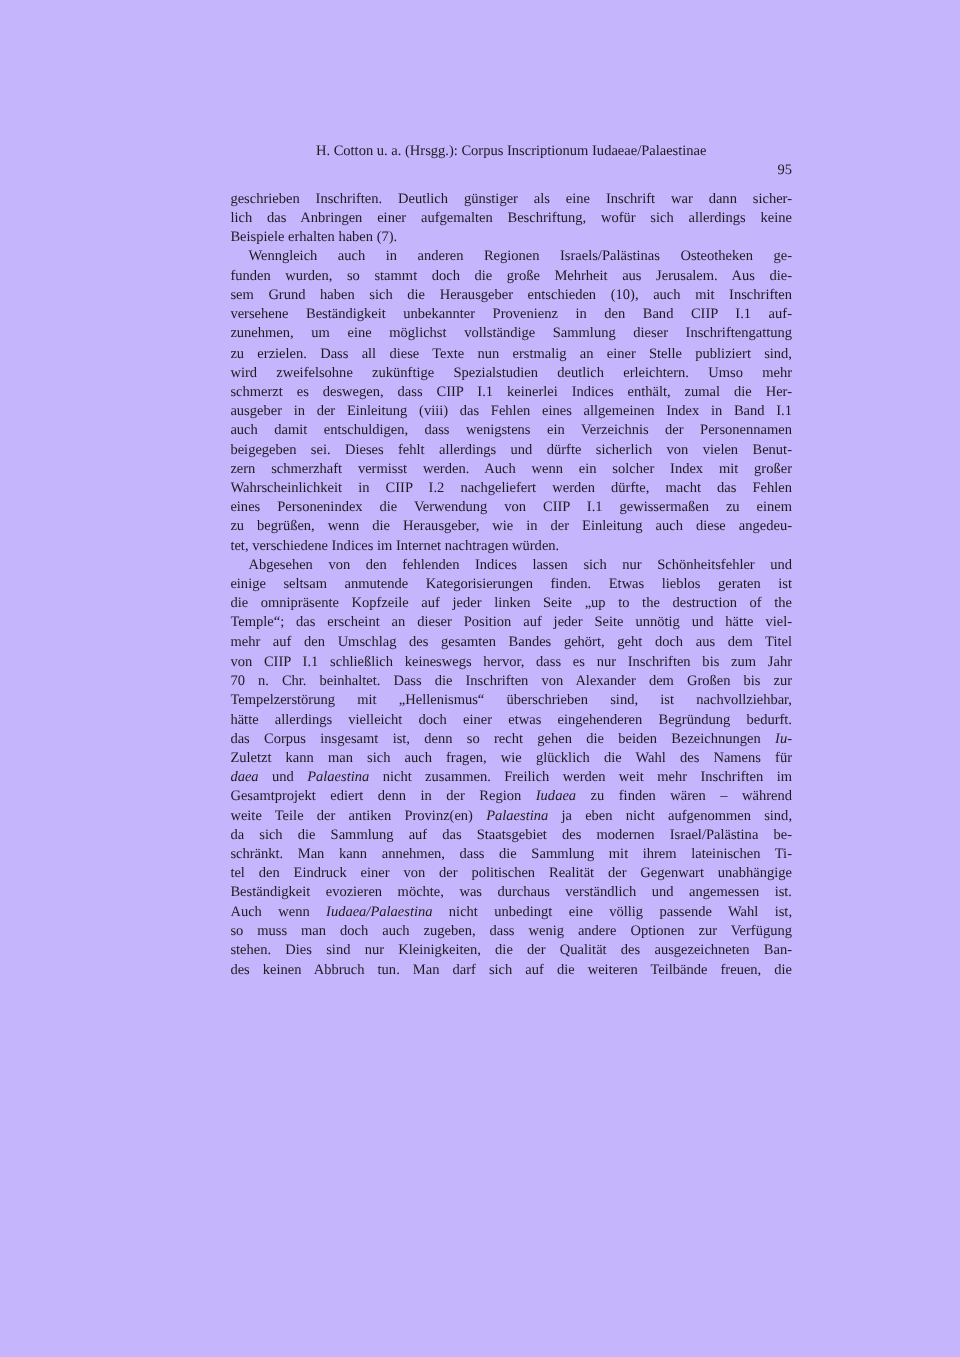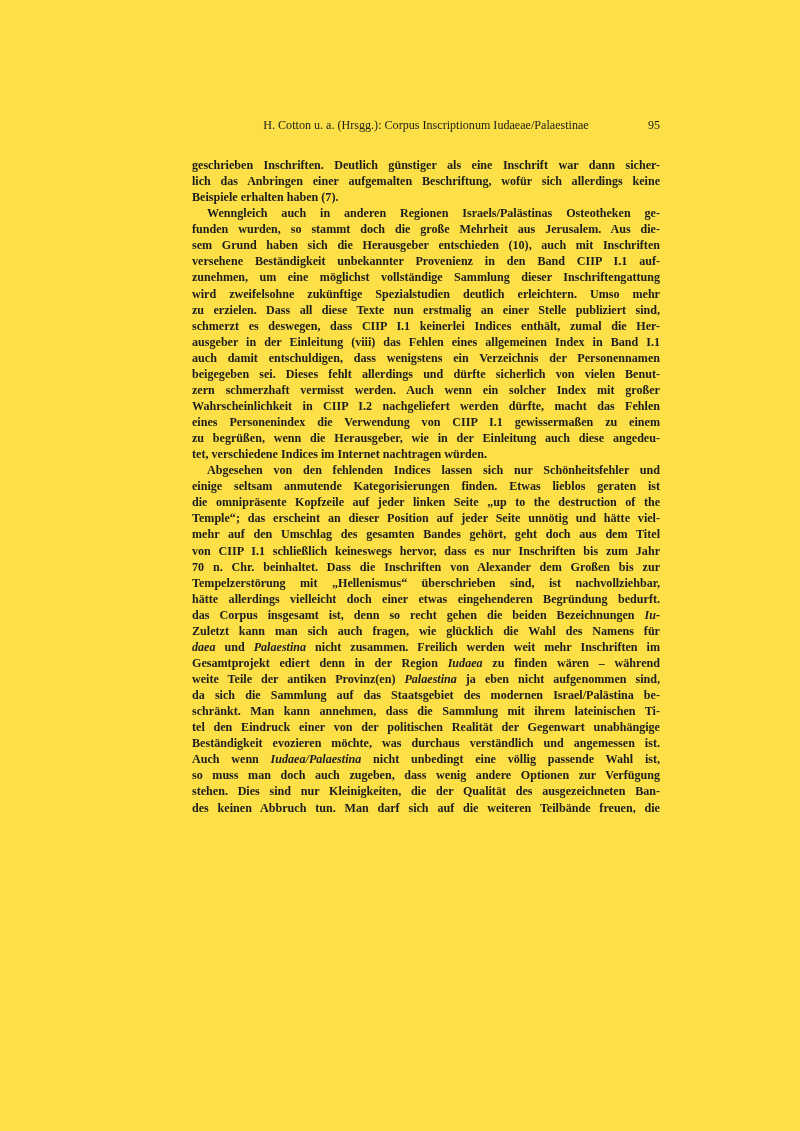--- a/index.html
+++ b/index.html
@@ -3,47 +3,46 @@
 <meta charset="utf-8">
 <style>
   html, body {
     margin: 0;
     padding: 0;
   }
   .page {
     position: relative;
     width: 800px;
     height: 1131px;
-    background: #fde047;
+    background: #c4b5fd;
     font-family: "Liberation Serif", "DejaVu Serif", serif;
     color: #1c1c1c;
     overflow: hidden;
   }
   .running-header {
     position: absolute;
     left: 192px;
     top: 117px;
     width: 468px;
     font-size: 12.1px;
     line-height: 16px;
     text-align: center;
     white-space: nowrap;
   }
   .running-header .pagenum {
     position: absolute;
     right: 0;
-    top: 0;
+    top: 16px;
   }
   .page-body {
     position: absolute;
     left: 192px;
     top: 157px;
     width: 468px;
     font-size: 12.1px;
-    font-weight: bold;
   }
   .paragraph {
     margin: 0;
     padding: 0;
   }
   .line {
     height: 16.07px;
     line-height: 16.07px;
     text-align: justify;
     text-align-last: justify;
@@ -76,22 +75,22 @@
         <div class="line"><span>geschrieben Inschriften. Deutlich günstiger als eine Inschrift war dann sicher-</span></div>
         <div class="line"><span>lich das Anbringen einer aufgemalten Beschriftung, wofür sich allerdings keine</span></div>
         <div class="line lastline"><span>Beispiele erhalten haben (7).</span></div>
       </div>
       <div class="paragraph">
         <div class="line indent"><span>Wenngleich auch in anderen Regionen Israels/Palästinas Osteotheken ge-</span></div>
         <div class="line"><span>funden wurden, so stammt doch die große Mehrheit aus Jerusalem. Aus die-</span></div>
         <div class="line"><span>sem Grund haben sich die Herausgeber entschieden (10), auch mit Inschriften</span></div>
         <div class="line"><span>versehene Beständigkeit unbekannter Provenienz in den Band CIIP I.1 auf-</span></div>
         <div class="line"><span>zunehmen, um eine möglichst vollständige Sammlung dieser Inschriftengattung</span></div>
+        <div class="line"><span>zu erzielen. Dass all diese Texte nun erstmalig an einer Stelle publiziert sind,</span></div>
         <div class="line"><span>wird zweifelsohne zukünftige Spezialstudien deutlich erleichtern. Umso mehr</span></div>
-        <div class="line"><span>zu erzielen. Dass all diese Texte nun erstmalig an einer Stelle publiziert sind,</span></div>
         <div class="line"><span>schmerzt es deswegen, dass CIIP I.1 keinerlei Indices enthält, zumal die Her-</span></div>
         <div class="line"><span>ausgeber in der Einleitung (viii) das Fehlen eines allgemeinen Index in Band I.1</span></div>
         <div class="line"><span>auch damit entschuldigen, dass wenigstens ein Verzeichnis der Personennamen</span></div>
         <div class="line"><span>beigegeben sei. Dieses fehlt allerdings und dürfte sicherlich von vielen Benut-</span></div>
         <div class="line"><span>zern schmerzhaft vermisst werden. Auch wenn ein solcher Index mit großer</span></div>
         <div class="line"><span>Wahrscheinlichkeit in CIIP I.2 nachgeliefert werden dürfte, macht das Fehlen</span></div>
         <div class="line"><span>eines Personenindex die Verwendung von CIIP I.1 gewissermaßen zu einem</span></div>
         <div class="line"><span>zu begrüßen, wenn die Herausgeber, wie in der Einleitung auch diese angedeu-</span></div>
         <div class="line lastline"><span>tet, verschiedene Indices im Internet nachtragen würden.</span></div>
       </div>

